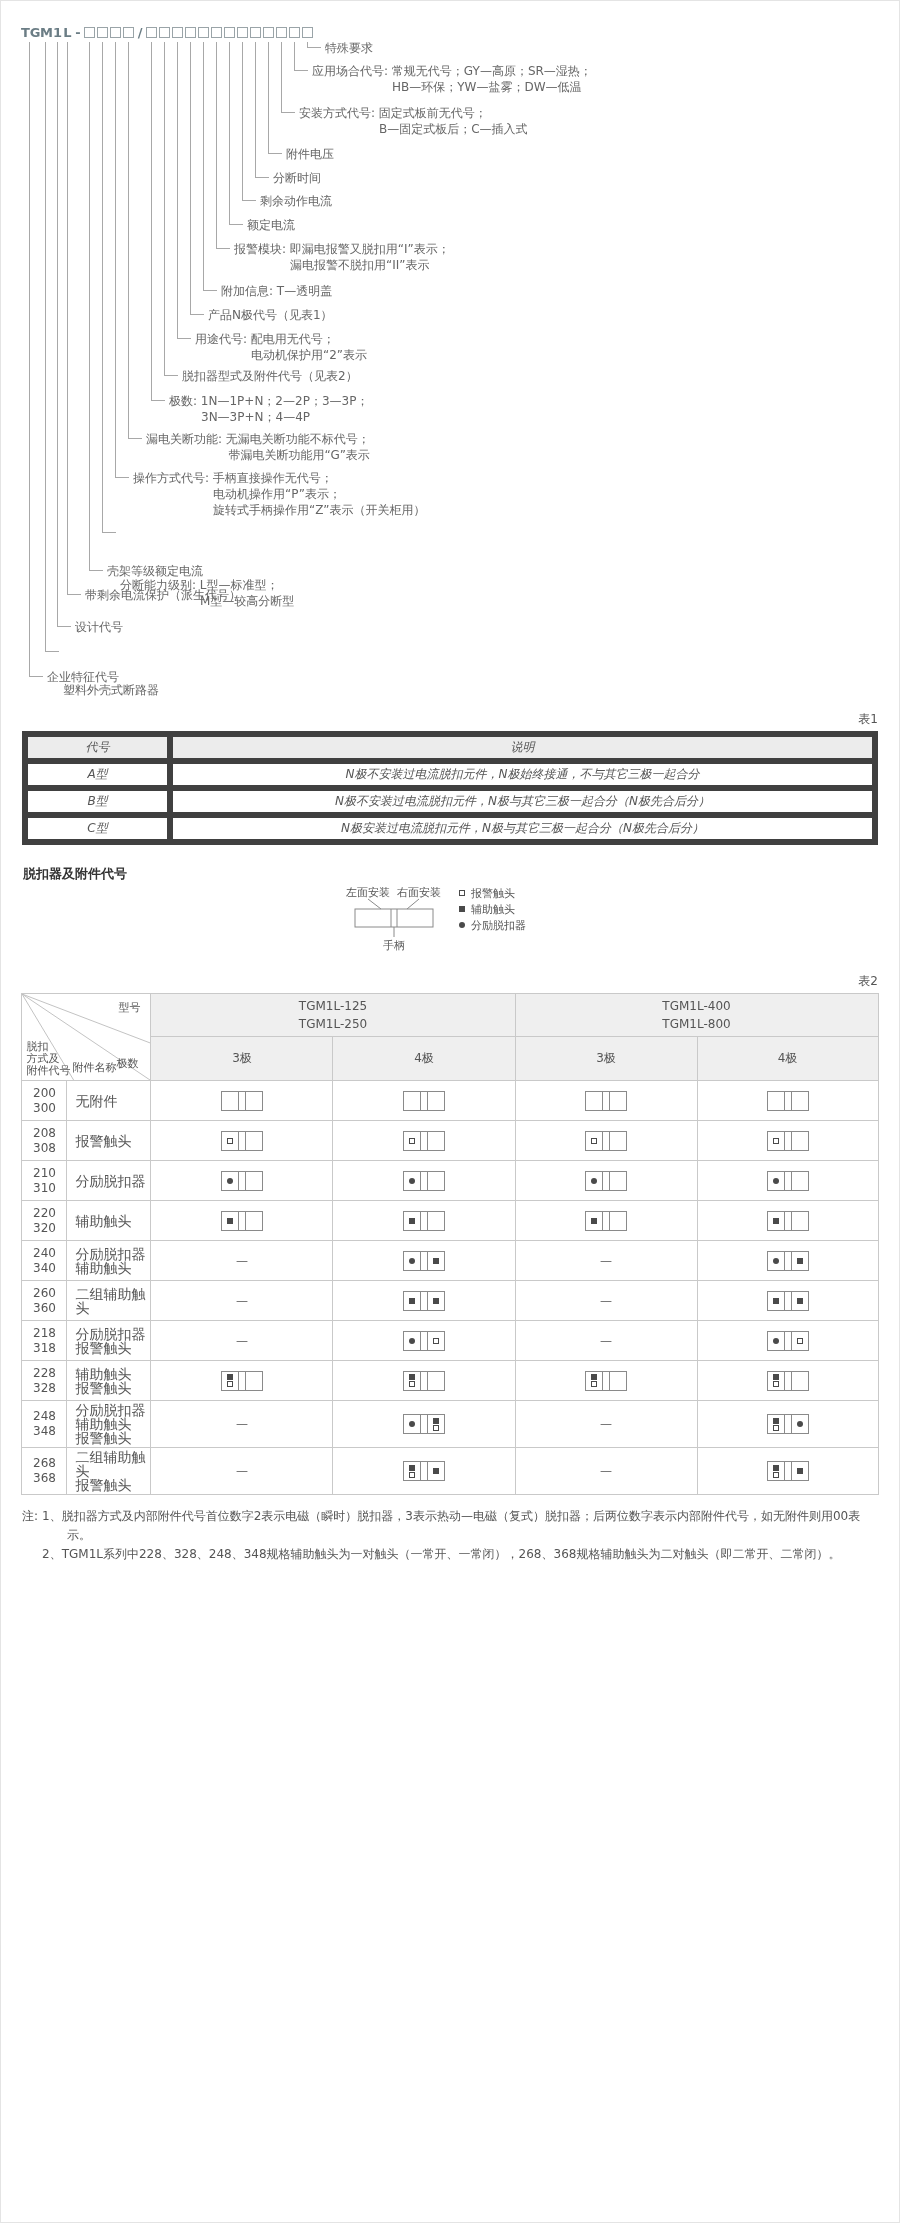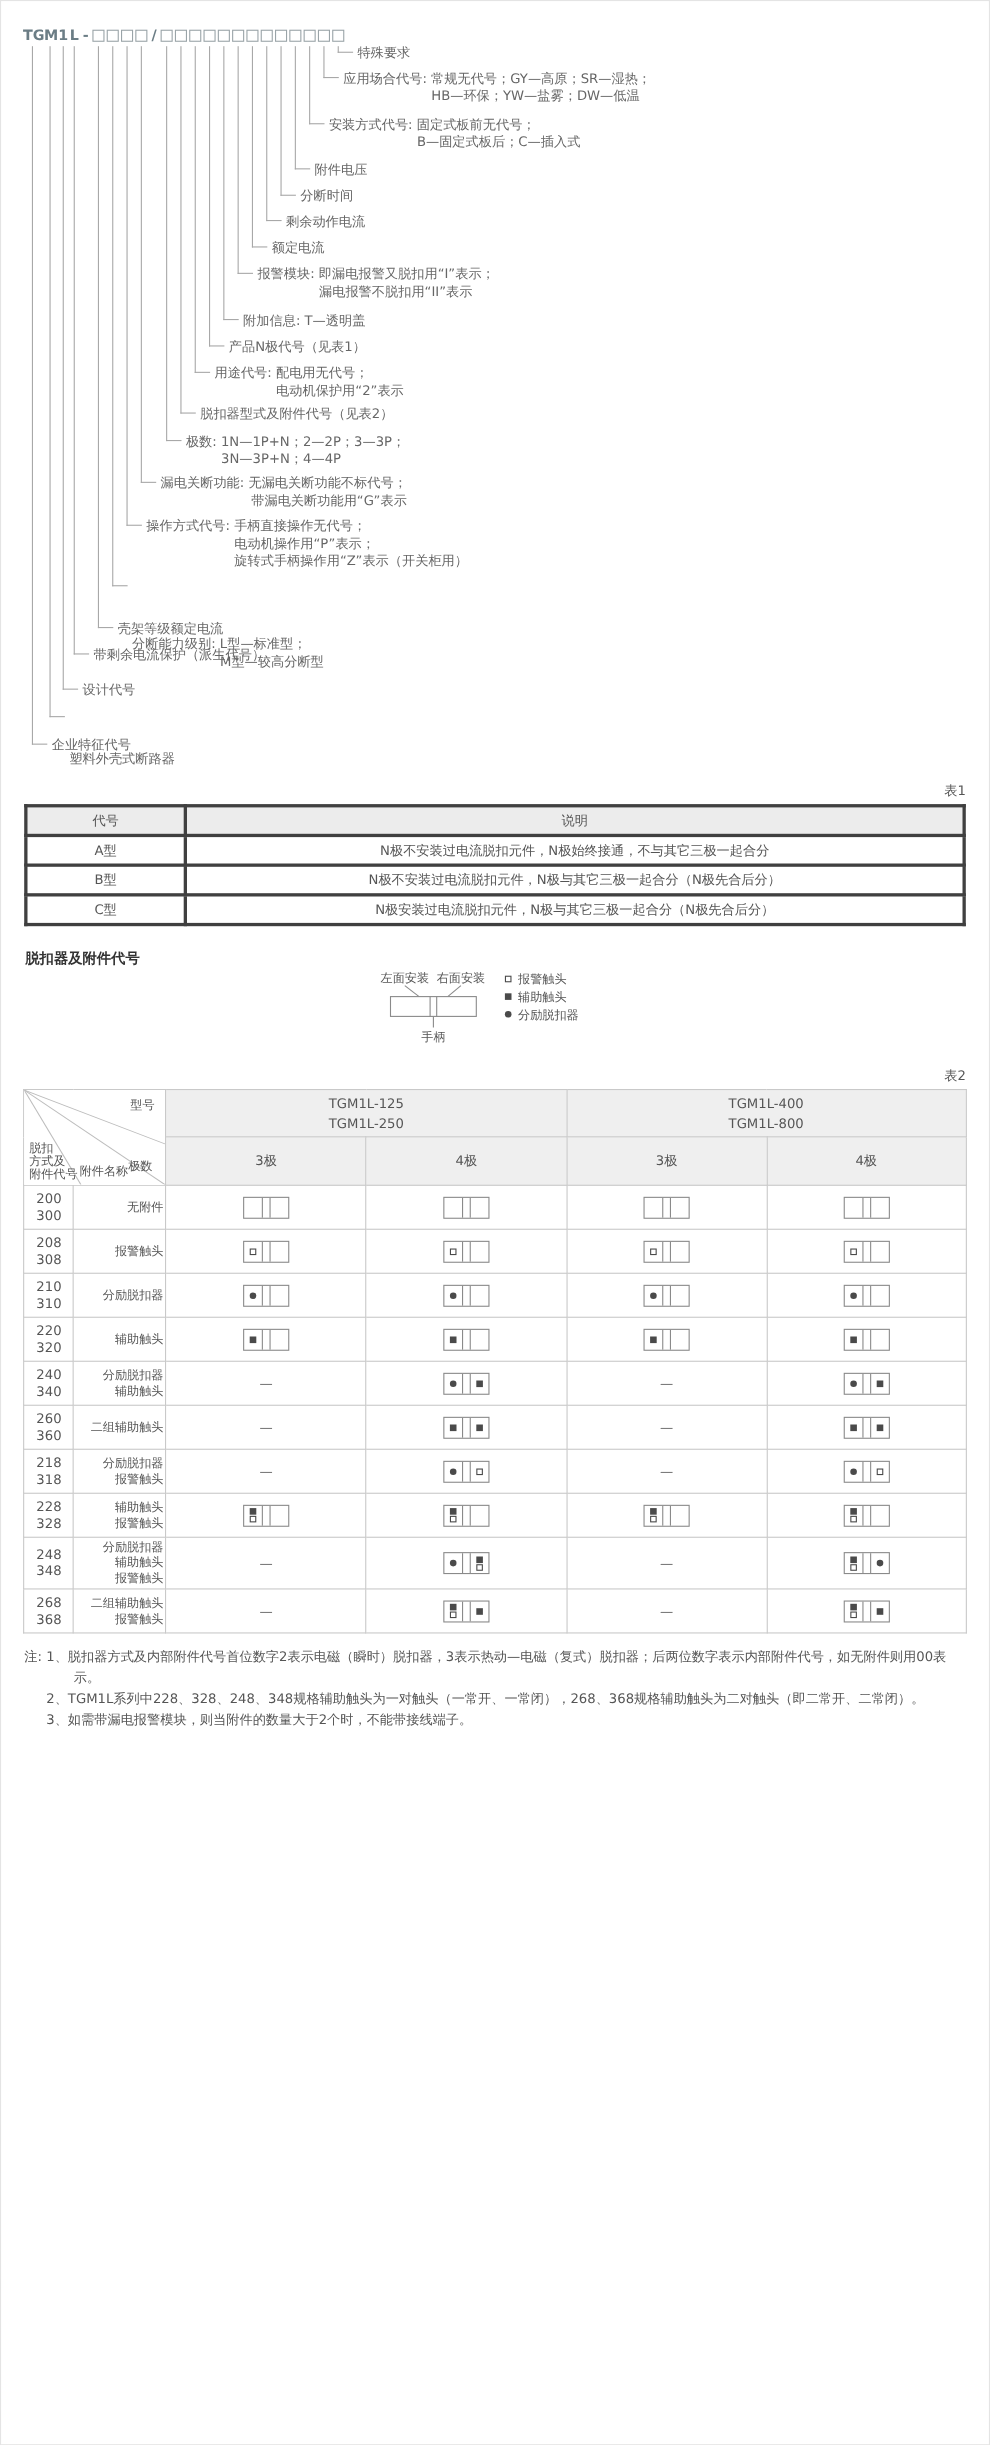--- a/index.html
+++ b/index.html
@@ -13,21 +13,21 @@
   .code-ch{display:inline-block;text-align:center;font-size:13px;font-weight:bold;color:#6b7d85;flex:0 0 auto;}
   .code-box{width:11px;height:11px;border:1px solid #9aa4a8;background:#fff;flex:0 0 auto;}
   .connector{position:absolute;border-left:1px solid #a8a8a8;border-bottom:1px solid #a8a8a8;}
   .diagram-label{position:absolute;font-size:12px;line-height:16px;color:#666;white-space:pre-line;}
 
   
   .table-tag{width:856px;margin:4px auto 3px;text-align:right;font-size:12px;color:#555;}
 
   
   table.t1{width:856px;margin:0 auto;border-collapse:collapse;font-size:12px;color:#555;}
-  .t1 th,.t1 td{border:3px solid #404040;height:27px;text-align:center;font-weight:normal;padding:2px 6px;}
+  .t1 th,.t1 td{border:6px solid #404040;height:27px;text-align:center;font-weight:normal;padding:2px 6px;font-style:italic;}
   .t1 thead th{background:#ececec;}
 
   
   .sec-heading{margin:20px 0 2px 22px;font-size:13px;font-weight:bold;color:#333;}
 
   
   .mini{position:relative;height:84px;margin-left:340px;}
   .mini-label{position:absolute;font-size:11px;color:#555;white-space:nowrap;}
   .mini svg{position:absolute;left:0;top:0;}
   .mini svg line,.mini svg rect{stroke:#8a8a8a;stroke-width:1;fill:none;}
@@ -48,21 +48,21 @@
   .t2 th.corner{background:#fff;position:relative;padding:0;overflow:hidden;}
   .corner svg{position:absolute;left:0;top:0;width:100%;height:100%;}
   .corner svg line{stroke:#bdbdbd;stroke-width:1;}
   .corner span{position:absolute;font-size:11px;color:#555;}
   .c-model{right:10px;top:6px;}
   .c-poles{right:12px;top:62px;}
   .c-trip{left:4px;bottom:3px;text-align:left;font-size:10px;line-height:12px;white-space:pre-line;}
   .c-acc{left:50px;bottom:5px;font-size:10px;}
   .t2 td{height:40px;vertical-align:middle;}
   .t2 td.codes{white-space:pre-line;line-height:15px;}
-  .t2 td.aname{text-align:right;padding-left:8px;white-space:pre-line;line-height:14px;font-size:11px;}
+  .t2 td.aname{text-align:left;padding-left:8px;white-space:pre-line;line-height:14px;font-size:14px;}
   .t2 td.dash{color:#666;}
   .bbox{display:inline-flex;width:42px;height:20px;border:1px solid #8a8a8a;background:#fff;vertical-align:middle;}
   .comp{flex:1;display:flex;flex-direction:column;align-items:center;justify-content:center;gap:1px;}
   .mid{width:8px;height:100%;border-left:1px solid #8a8a8a;border-right:1px solid #8a8a8a;flex:0 0 auto;}
 
   
   .notes{display:flex;width:856px;margin:12px auto 0;font-size:12px;color:#555;line-height:19px;gap:4px;}
   .notes-label{flex:0 0 auto;}
   .note-items{flex:1;}
   .note-item{padding-left:25px;text-indent:-25px;}
@@ -546,17 +546,16 @@
             </span></td>
         </tr>
       </tbody>
   </table>
 
   <div class="notes">
     <span class="notes-label">注:</span>
     <div class="note-items" id="note-items">
         <div class="note-item">1、脱扣器方式及内部附件代号首位数字2表示电磁（瞬时）脱扣器，3表示热动—电磁（复式）脱扣器；后两位数字表示内部附件代号，如无附件则用00表示。</div>
         <div class="note-item">2、TGM1L系列中228、328、248、348规格辅助触头为一对触头（一常开、一常闭），268、368规格辅助触头为二对触头（即二常开、二常闭）。</div>
-        <div class="note-item">3、如需带漏电报警模块，则当附件的数量大于2个时，不能带接线端子。</div>
       </div>
   </div>
 
 </div>
 
 </body></html>

